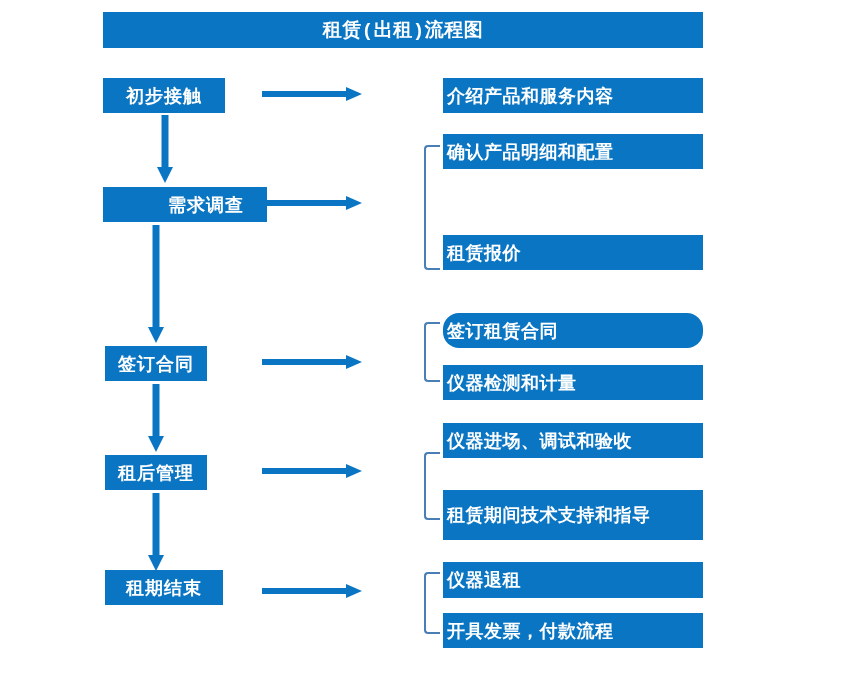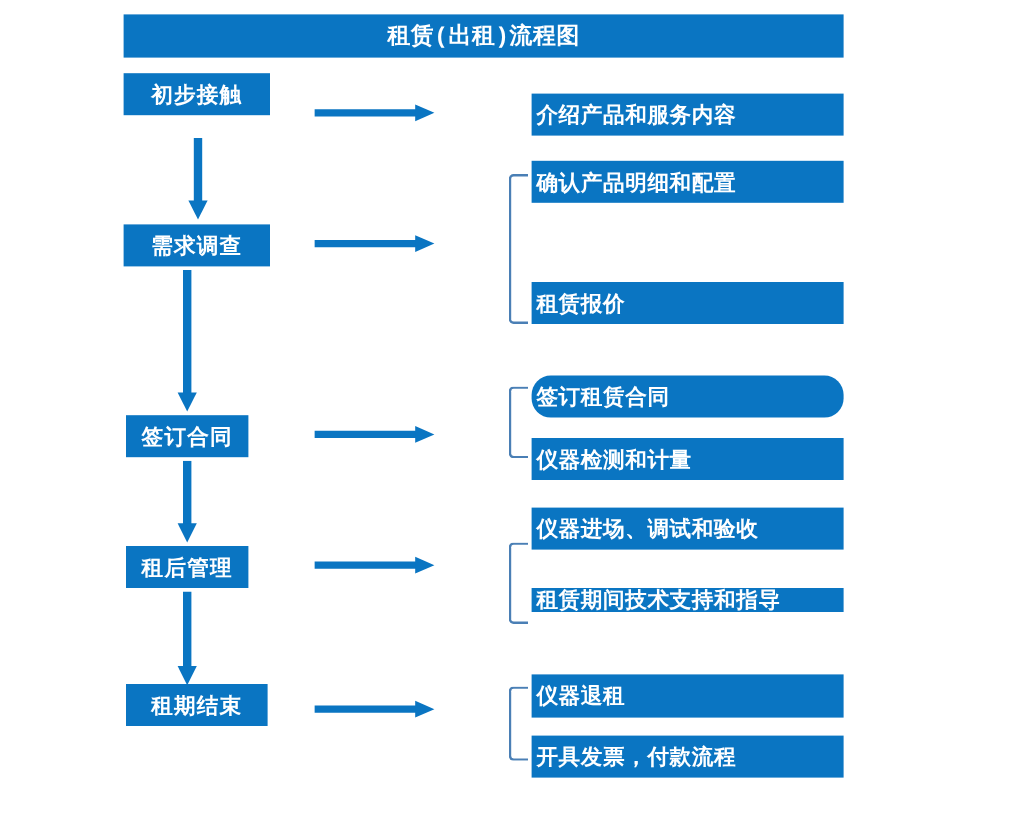--- a/index.html
+++ b/index.html
@@ -76,23 +76,23 @@
     box-sizing: border-box;
   }
 </style>
 </head>
 <body>
 
 <div id="canvas">
 
   <div class="title-bar">租赁(出租)流程图</div>
 
-  <div class="stage-box" style="left:103px; top:61px; width:122px; height:35px;">初步接触</div>
+  <div class="stage-box" style="left:103px; top:78px; width:122px; height:35px;">初步接触</div>
 
-  <div class="stage-box" style="left:103px; top:187px; width:122px; height:35px;">需求调查</div>
+  <div class="stage-box" style="left:103px; top:187px; width:122px; height:35px;padding-left:42px;">需求调查</div>
 
   <div class="stage-box" style="left:105px; top:346px; width:102px; height:35px;">签订合同</div>
 
   <div class="stage-box" style="left:105px; top:455px; width:102px; height:35px;">租后管理</div>
 
   <div class="stage-box" style="left:105px; top:570px; width:118px; height:35px;">租期结束</div>
 
   <svg class="arrow-down" style="left:155px; top:115px; width:20px; height:70px;" viewBox="0 0 20 70">
     <path d="M10 0 L10 55" stroke="#0a75c2" stroke-width="7" fill="none"></path>
     <path d="M10 68 L2 52 L18 52 Z" fill="#0a75c2"></path>
@@ -152,19 +152,19 @@
 
   <div class="detail-box" style="left:443px; top:187px; width:260px; height:35px;margin-top:48px;">租赁报价</div>
 
 
   <div class="detail-box" style="left:443px; top:313px; width:260px; height:35px;border-radius:16px;">签订租赁合同</div>
 
   <div class="detail-box" style="left:443px; top:365px; width:260px; height:35px;">仪器检测和计量</div>
 
   <div class="detail-box" style="left:443px; top:423px; width:260px; height:35px;">仪器进场、调试和验收</div>
 
-  <div class="detail-box" style="left:443px; top:490px; width:260px; height:20px;">租赁期间技术支持和指导</div>
+  <div class="detail-box" style="left:443px; top:490px; width:260px; height:50px;">租赁期间技术支持和指导</div>
 
   <div class="detail-box" style="left:443px; top:562px; width:260px; height:36px;">仪器退租</div>
 
   <div class="detail-box" style="left:443px; top:613px; width:260px; height:35px;">开具发票，付款流程</div>
 
 </div>
 
 </body></html>

